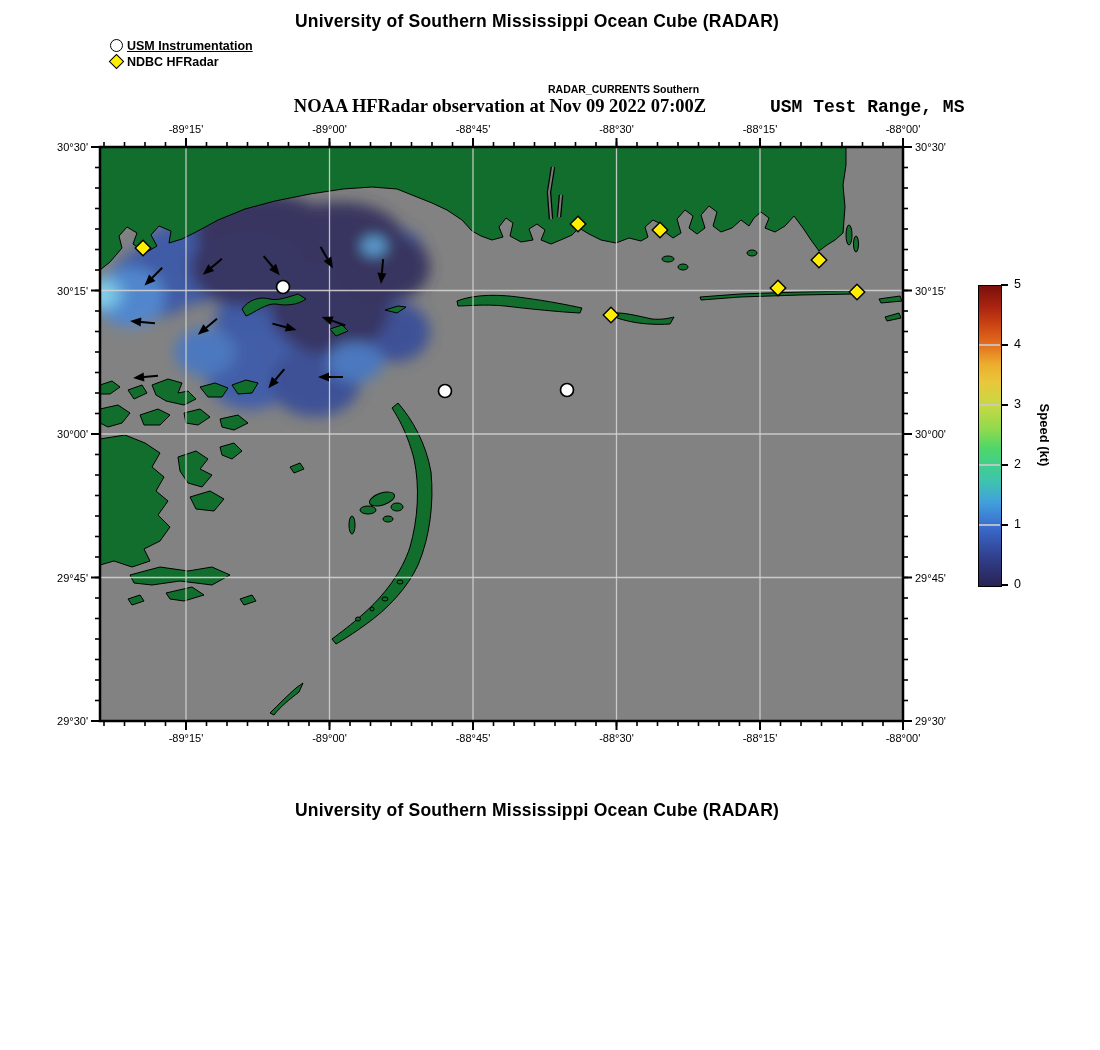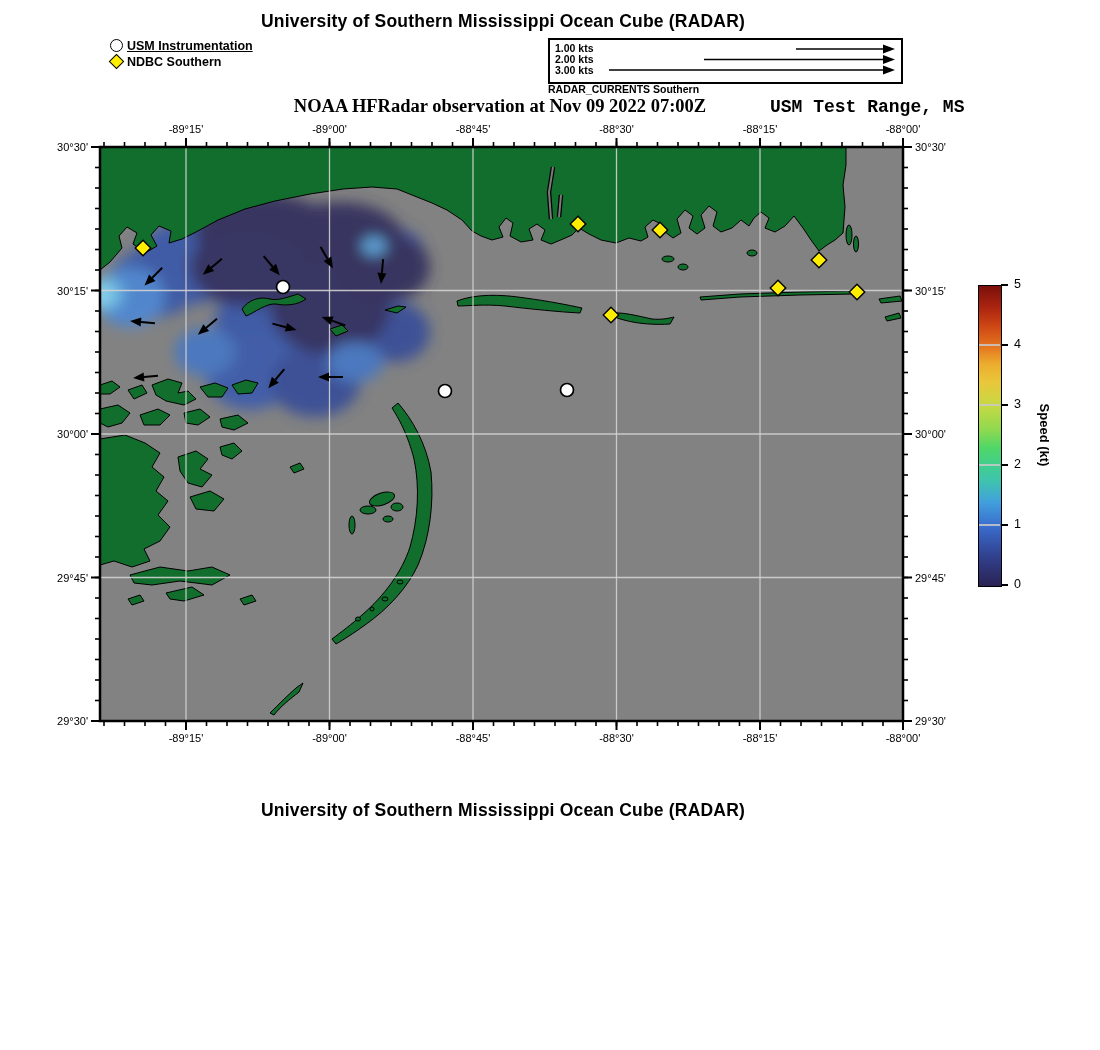--- a/index.html
+++ b/index.html
@@ -1,19 +1,19 @@
 <!DOCTYPE html>
 <html><head>
 <meta charset="utf-8">
 <style>
   html,body{margin:0;padding:0;background:#ffffff;}
   #page{position:relative;width:1100px;height:1050px;background:#ffffff;overflow:hidden;
         font-family:"Liberation Sans",sans-serif;color:#000;}
   .abs{position:absolute;}
-  .title{font-weight:bold;font-size:17.5px;letter-spacing:0.2px;white-space:nowrap;}
+  .title{font-weight:bold;font-size:17.5px;letter-spacing:0.2px;white-space:nowrap;margin-left:34px;}
   .center{transform:translateX(-50%);}
   .legend-label{font-weight:bold;font-size:12.5px;line-height:14px;white-space:nowrap;}
   .legend-circle{width:11px;height:11px;border:1.6px solid #000;border-radius:50%;background:#fff;display:inline-block;}
   .legend-diamond{width:9px;height:9px;border:1.5px solid #000;background:#ffee00;display:inline-block;transform:rotate(45deg);}
   #scalebox{border:2.5px solid #000;background:#fff;}
   .kts-label{font-weight:bold;font-size:10.5px;line-height:10.5px;white-space:nowrap;}
   .small-bold{font-weight:bold;font-size:10.5px;white-space:nowrap;}
   .serif-title{font-family:"Liberation Serif",serif;font-weight:bold;font-size:18.5px;white-space:nowrap;text-align:right;}
   .serif-small{font-family:Liberation Mono, monospace;font-weight:bold;font-size:18px;white-space:nowrap;}
   .cb-bar{border:1px solid #000;}
@@ -31,37 +31,24 @@
 
   <div class="abs title center" style="left:503px;top:11px;">University of Southern Mississippi Ocean Cube (RADAR)</div>
 
   <div class="abs" style="left:110px;top:38px;">
     <div style="position:relative;height:16px;">
       <span class="legend-circle abs" style="left:0;top:1px;"></span>
       <span class="legend-label abs" style="left:17px;top:1px;text-decoration:underline;">USM Instrumentation</span>
     </div>
     <div style="position:relative;height:16px;">
       <span class="legend-diamond abs" style="left:1px;top:2px;"></span>
-      <span class="legend-label abs" style="left:17px;top:1px;">NDBC Southern</span>
+      <span class="legend-label abs" style="left:17px;top:1px;">NDBC HFRadar</span>
     </div>
   </div>
 
-  <div id="scalebox" class="abs" style="left:548px;top:38px;width:351px;height:42px;">
-    <div class="kts-label abs" style="left:5px;top:3px;">1.00 kts</div>
-    <div class="kts-label abs" style="left:5px;top:14px;">2.00 kts</div>
-    <div class="kts-label abs" style="left:5px;top:25px;">3.00 kts</div>
-    <svg id="scale-arrows" class="abs" style="left:0;top:0;" width="351" height="42" viewBox="0 0 351 42">
-        <line x1="246" y1="9" x2="335" y2="9" stroke="#000" stroke-width="1.5"></line>
-        <path d="M333,4.5 L345,9 L333,13.5 Z" fill="#000"></path>
-        <line x1="154" y1="19.5" x2="335" y2="19.5" stroke="#000" stroke-width="1.5"></line>
-        <path d="M333,15 L345,19.5 L333,24 Z" fill="#000"></path>
-        <line x1="59" y1="30" x2="335" y2="30" stroke="#000" stroke-width="1.5"></line>
-        <path d="M333,25.5 L345,30 L333,34.5 Z" fill="#000"></path>
-      </svg>
-  </div>
   <div class="abs small-bold" style="left:548px;top:83px;">RADAR_CURRENTS Southern</div>
 
   <div class="abs serif-title center" style="left:500px;top:96px;">NOAA HFRadar observation at Nov 09 2022 07:00Z</div>
   <div class="abs serif-small" style="left:770px;top:97px;">USM Test Range, MS</div>
 
   <svg id="map-svg" class="abs" style="left:40px;top:117px;" width="920" height="650" viewBox="-60 -30 920 650">
     <defs>
       <filter id="blur" x="-30%" y="-30%" width="160%" height="160%">
         <feGaussianBlur stdDeviation="7"></feGaussianBlur>
       </filter>

